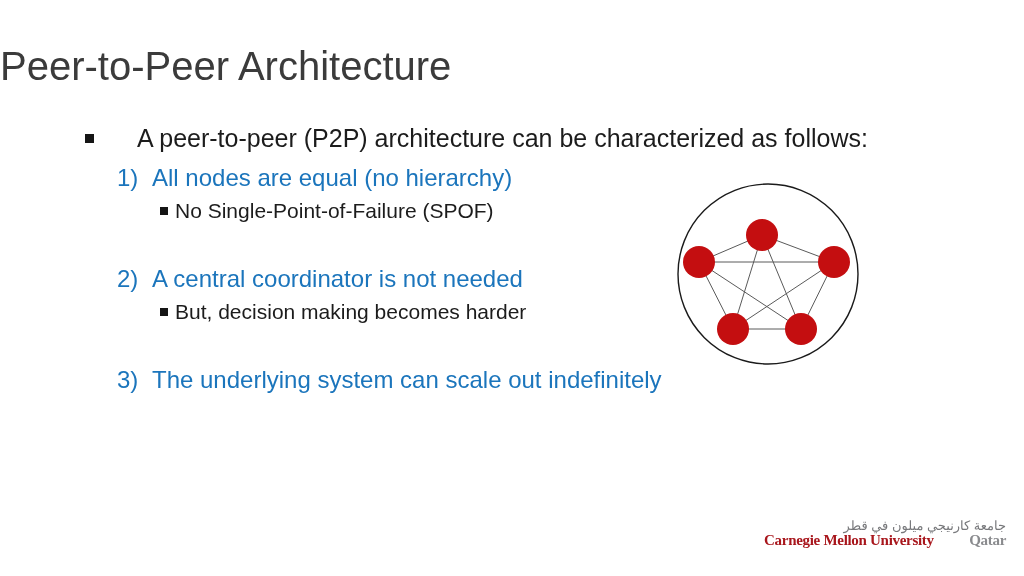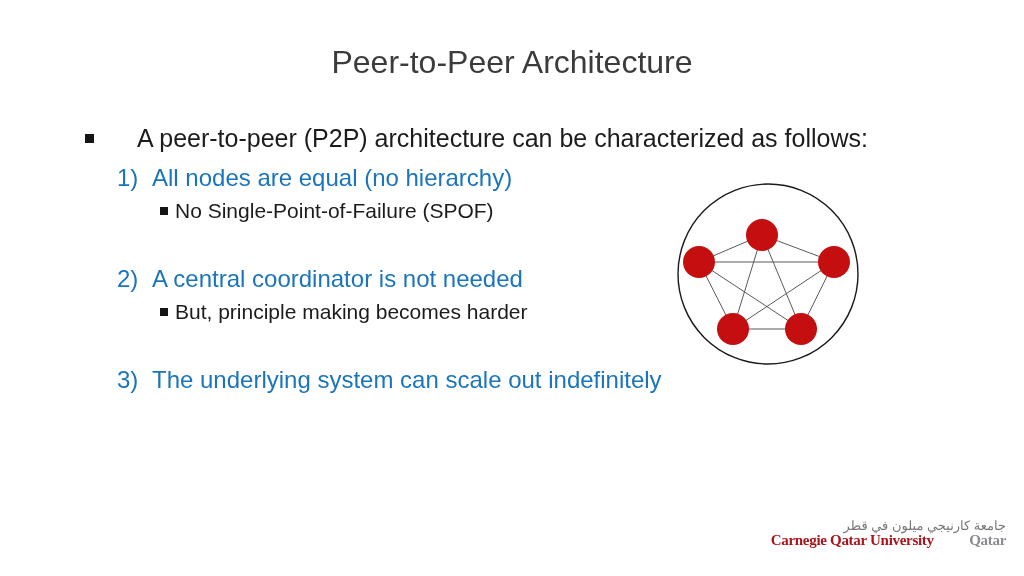--- a/index.html
+++ b/index.html
@@ -12,22 +12,21 @@
     width: 1024px;
     height: 576px;
     background: #ffffff;
     overflow: hidden;
   }
   .slide-title {
     position: absolute;
     top: 44px;
     left: 0;
     width: 1024px;
-    text-align: center;
-    font-size: 32px;
+    font-size: 40px;
     font-weight: 400;
     letter-spacing: 0px;
     color: #3b3b3b;
   }
   .row {
     position: absolute;
     display: flex;
     align-items: flex-start;
     white-space: nowrap;
   }
@@ -117,21 +116,21 @@
     <span class="sq sq-l2"></span>
     <span>No Single-Point-of-Failure (SPOF)</span>
   </div>
 
   <div class="row num-item" style="top:265px">
     <span class="num">2)</span>
     <span>A central coordinator is not needed</span>
   </div>
   <div class="row sub-item" style="top:300px">
     <span class="sq sq-l2"></span>
-    <span>But, principle making becomes harder</span>
+    <span>But, decision making becomes harder</span>
   </div>
 
   <div class="row num-item" style="top:366px">
     <span class="num">3)</span>
     <span>The underlying system can scale out indefinitely</span>
   </div>
 
   <div class="diagram">
     <svg id="diagram-svg" width="200" height="200" viewBox="0 0 200 200">
         <circle cx="100" cy="100" r="90" fill="#ffffff" stroke="#1a1a1a" stroke-width="1.4"></circle>
@@ -148,16 +147,16 @@
         <circle cx="94" cy="61" r="16" fill="#c40e10"></circle>
         <circle cx="31" cy="88" r="16" fill="#c40e10"></circle>
         <circle cx="166" cy="88" r="16" fill="#c40e10"></circle>
         <circle cx="65" cy="155" r="16" fill="#c40e10"></circle>
         <circle cx="133" cy="155" r="16" fill="#c40e10"></circle>
       </svg>
   </div>
 
   <div class="footer-logo">
     <div class="logo-arabic">جامعة كارنيجي ميلون في قطر</div>
-    <div class="logo-english"><span class="cmu">Carnegie Qatar University</span><span class="qatar"> Qatar</span></div>
+    <div class="logo-english"><span class="cmu">Carnegie Mellon University</span><span class="qatar"> Qatar</span></div>
   </div>
 
 </div>
 
 </body></html>

